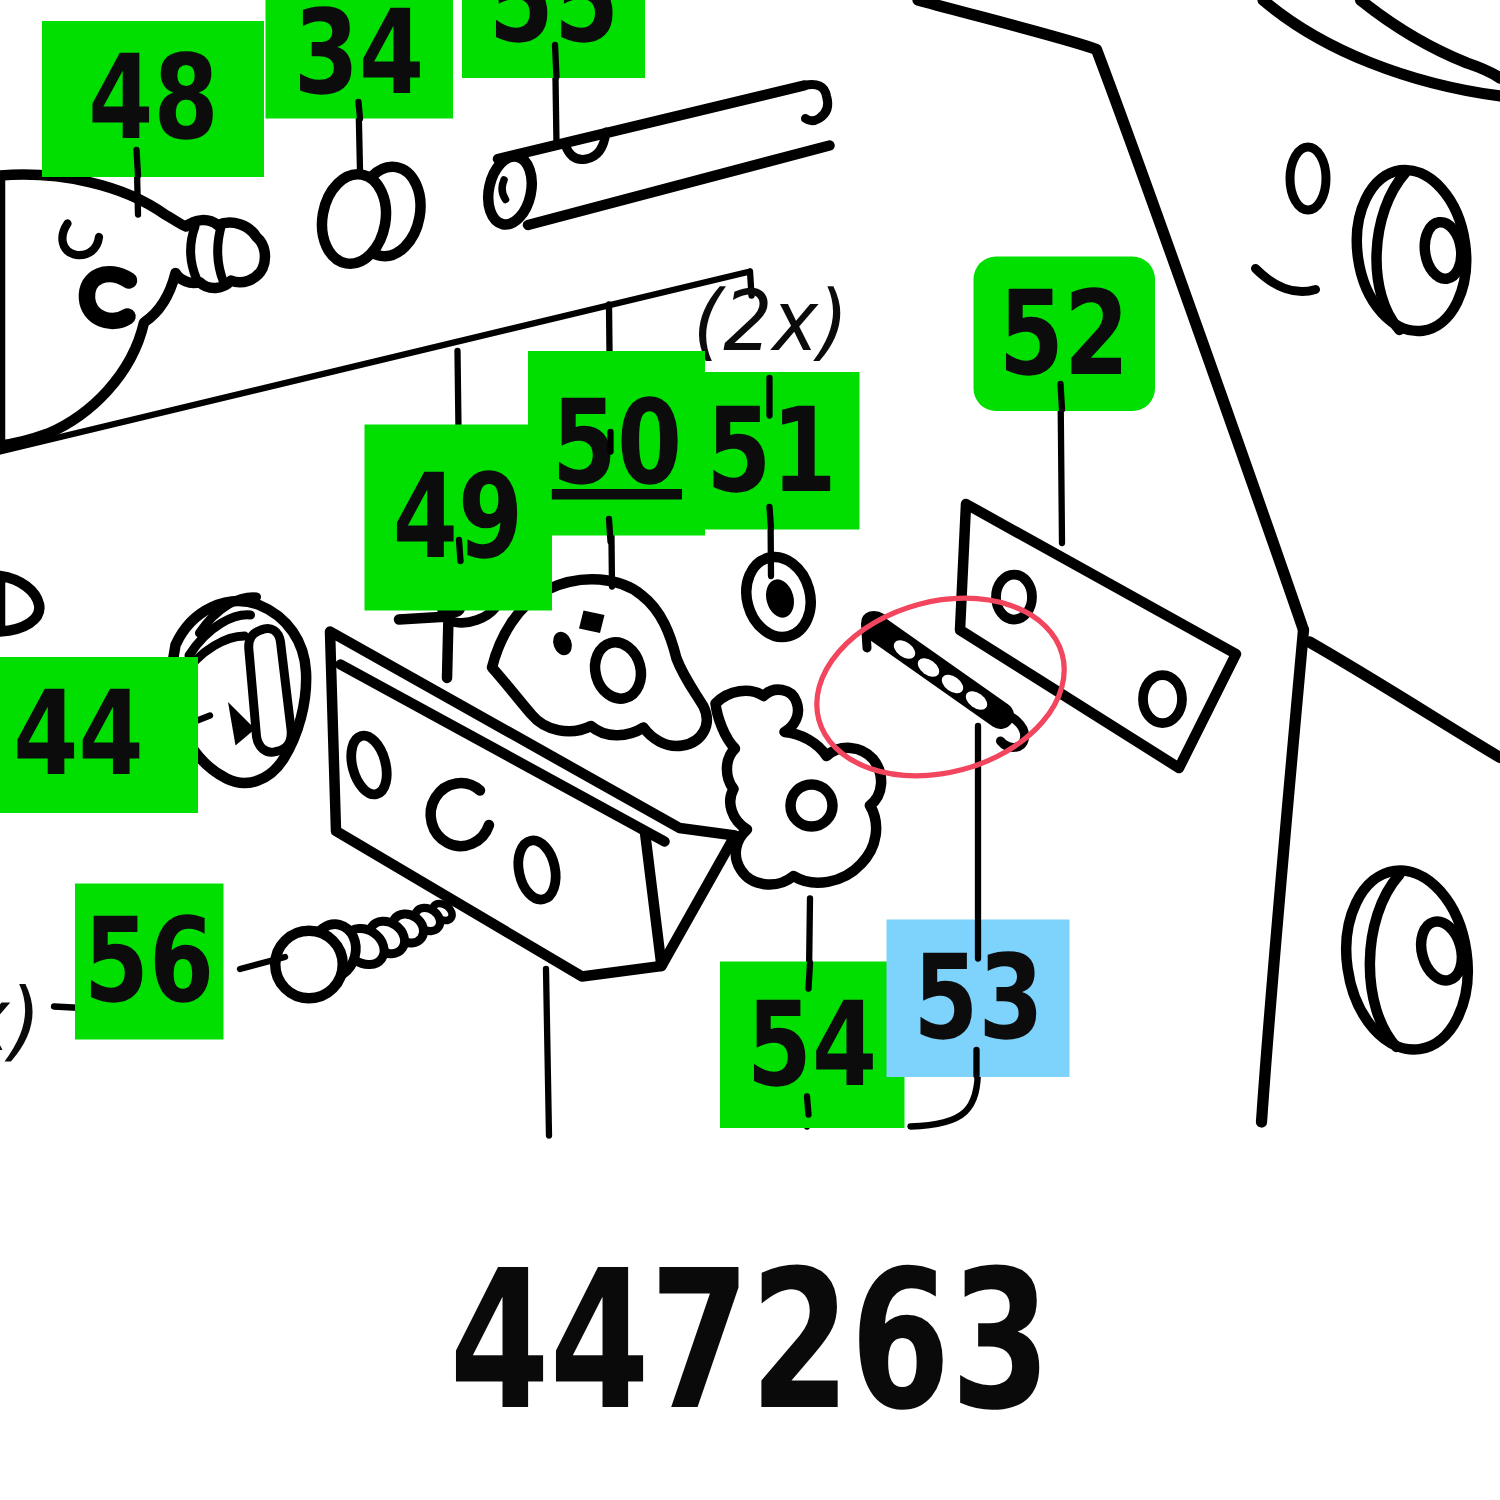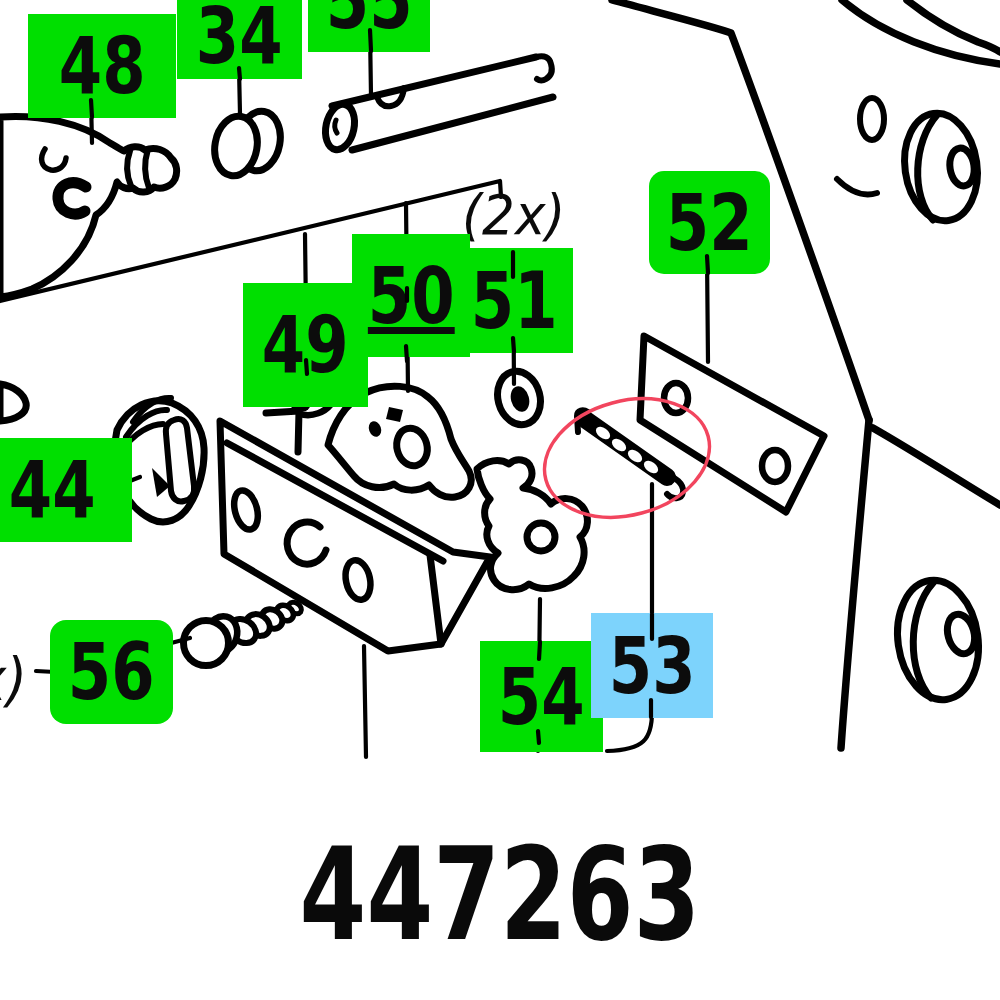--- a/index.html
+++ b/index.html
@@ -11,21 +11,21 @@
           font-size:78px;font-weight:bold;color:#0c0c0c;background:#00DF00;}
   .plabel .d{display:inline-block;transform:scaleX(0.80);white-space:nowrap;}
   .lbl-48{left:28px;top:14px;width:148px;height:104px;}
   .lbl-34{left:177px;top:-8px;width:125px;height:87px;}
   .lbl-55{left:308px;top:-50px;width:122px;height:102px;}
   .lbl-52{left:649px;top:171px;width:121px;height:103px;border-radius:15px;}
   .lbl-49{left:243px;top:271px;width:125px;height:124px;margin-top:12px;}
   .lbl-50{left:352px;top:234px;width:118px;height:123px;text-decoration:underline;}
   .lbl-51{left:455px;top:248px;width:118px;height:105px;text-align:right;}
   .lbl-44{left:-28px;top:438px;width:160px;height:104px;}
-  .lbl-56{left:50px;top:620px;width:123px;height:104px;border-radius:16px;}
+  .lbl-56{left:50px;top:589px;width:99px;height:104px;}
   .lbl-54{left:480px;top:641px;width:123px;height:111px;}
   .lbl-53{left:591px;top:613px;width:122px;height:105px;background:#7dd3fc;z-index:3;}
   #overlay{z-index:4;pointer-events:none;}
   .qty{position:absolute;z-index:1;color:#0b0b0b;font-style:italic;font-weight:500;}
   .qty-top{left:462px;top:182px;font-size:56px;transform:scaleX(0.92);transform-origin:left top;}
   .qty-bl{left:-80px;top:646px;font-size:58px;transform:scaleX(0.92);transform-origin:left top;}
   .partno{position:absolute;z-index:1;left:0;top:820px;width:1000px;text-align:center;
           font-size:128px;font-weight:bold;color:#0a0a0a;transform:scaleX(0.75);
           transform-origin:center top;letter-spacing:0px;}
 </style>

